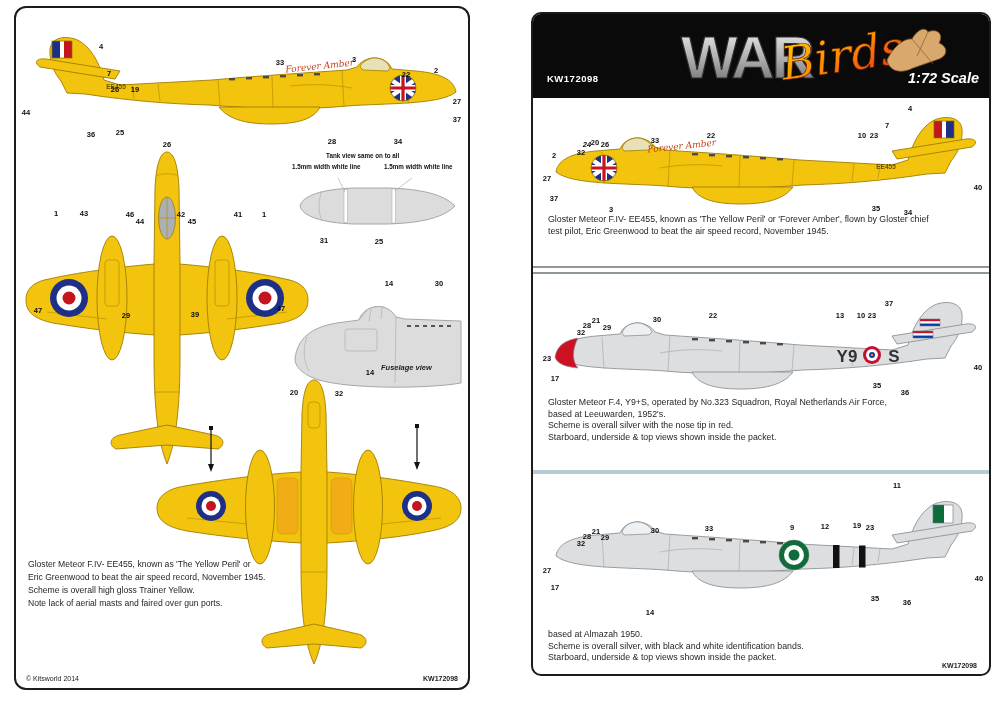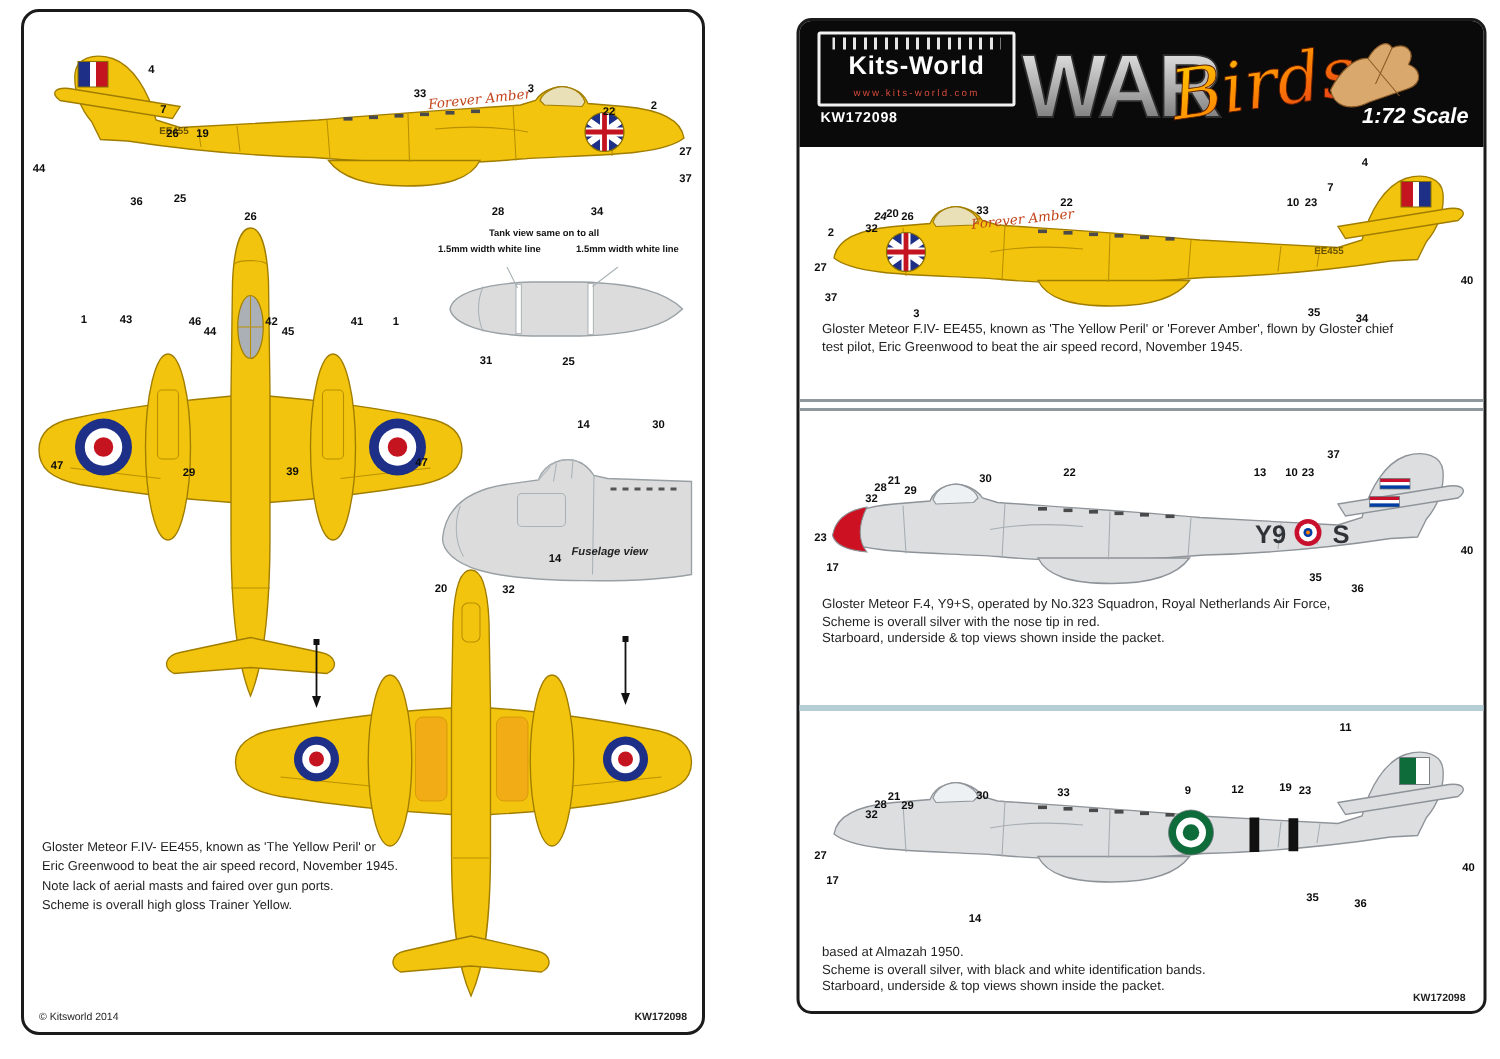--- a/index.html
+++ b/index.html
@@ -234,36 +234,31 @@
           <circle cx="280" cy="134" r="5" fill="#c41420"></circle>
         </g>
       </svg>
     <span class="callout" style="left: 157px; top: 20px;">20</span>
         <span class="callout" style="left: 202px; top: 21px;">32</span>
       </div>
 
     <div class="caption" id="caption-left">
         <div class="cap-line">Gloster Meteor F.IV- EE455, known as 'The Yellow Peril' or</div>
         <div class="cap-line">Eric Greenwood to beat the air speed record, November 1945.</div>
+        <div class="cap-line">Scheme is overall high gloss Trainer Yellow.</div>
         <div class="cap-line">Note lack of aerial masts and faired over gun ports.</div>
-        <div class="cap-line">Scheme is overall high gloss Trainer Yellow.</div>
       </div>
 
     <span class="footer-text" style="left:10px;bottom:6px;">© Kitsworld 2014</span>
     <span class="footer-text" style="right:10px;bottom:6px;font-weight:bold;">KW172098</span>
   </div>
 
   <div class="page" id="page-right">
 
     <div id="rp-header">
-      <div id="brand-box">
-        <div id="brand-ticks"></div>
-        <div id="brand-name">Kits-World</div>
-        <div id="brand-url">www.kits-world.com</div>
-      </div>
       <div id="header-code">KW172098</div>
       <svg width="260" height="84" viewBox="0 0 260 84" style="position:absolute;left:148px;top:0;overflow:visible" xmlns="http://www.w3.org/2000/svg">
         <defs>
           <linearGradient id="warG" x1="0" y1="0" x2="0" y2="1">
             <stop offset="0" stop-color="#f5f5f5"></stop>
               <stop offset=".55" stop-color="#a9a9a9"></stop>
               <stop offset="1" stop-color="#646464"></stop>
           </linearGradient>
           <linearGradient id="birdsG" x1="0" y1="0" x2="1" y2="1">
             <stop offset="0" stop-color="#ffd400"></stop>
@@ -366,20 +361,21 @@
         <span class="callout" style="left: 319px; top: 28px;">10</span>
         <span class="callout" style="left: 330px; top: 28px;">23</span>
         <span class="callout" style="left: 347px; top: 16px;">37</span>
         <span class="callout" style="left: 335px; top: 98px;">35</span>
         <span class="callout" style="left: 363px; top: 105px;">36</span>
         <span class="callout" style="left: 436px; top: 80px;">40</span>
       </div>
 
     <div class="caption caption-right" style="top:383px;">
         <div class="cap-line">Gloster Meteor F.4, Y9+S, operated by No.323 Squadron, Royal Netherlands Air Force,</div>
+        <div class="cap-line">based at Leeuwarden, 1952's.</div>
         <div class="cap-line">Scheme is overall silver with the nose tip in red.</div>
         <div class="cap-line">Starboard, underside &amp; top views shown inside the packet.</div>
       </div>
 
     <div class="divider-teal" style="top:456px;"></div>
 
     <div class="panel" style="left:9px;top:458px;width:445px;height:155px;">
       <svg width="445" height="125" viewBox="0 0 445 125" style="top:20px;--skin:#dcdee0;--edge:#8d9398;--glass:#eef1f3;--lines:#a6adb2" xmlns="http://www.w3.org/2000/svg" xmlns:xlink="http://www.w3.org/1999/xlink">
         <use href="#ms" xlink:href="#ms"></use>
         <g transform="translate(252,63)">

